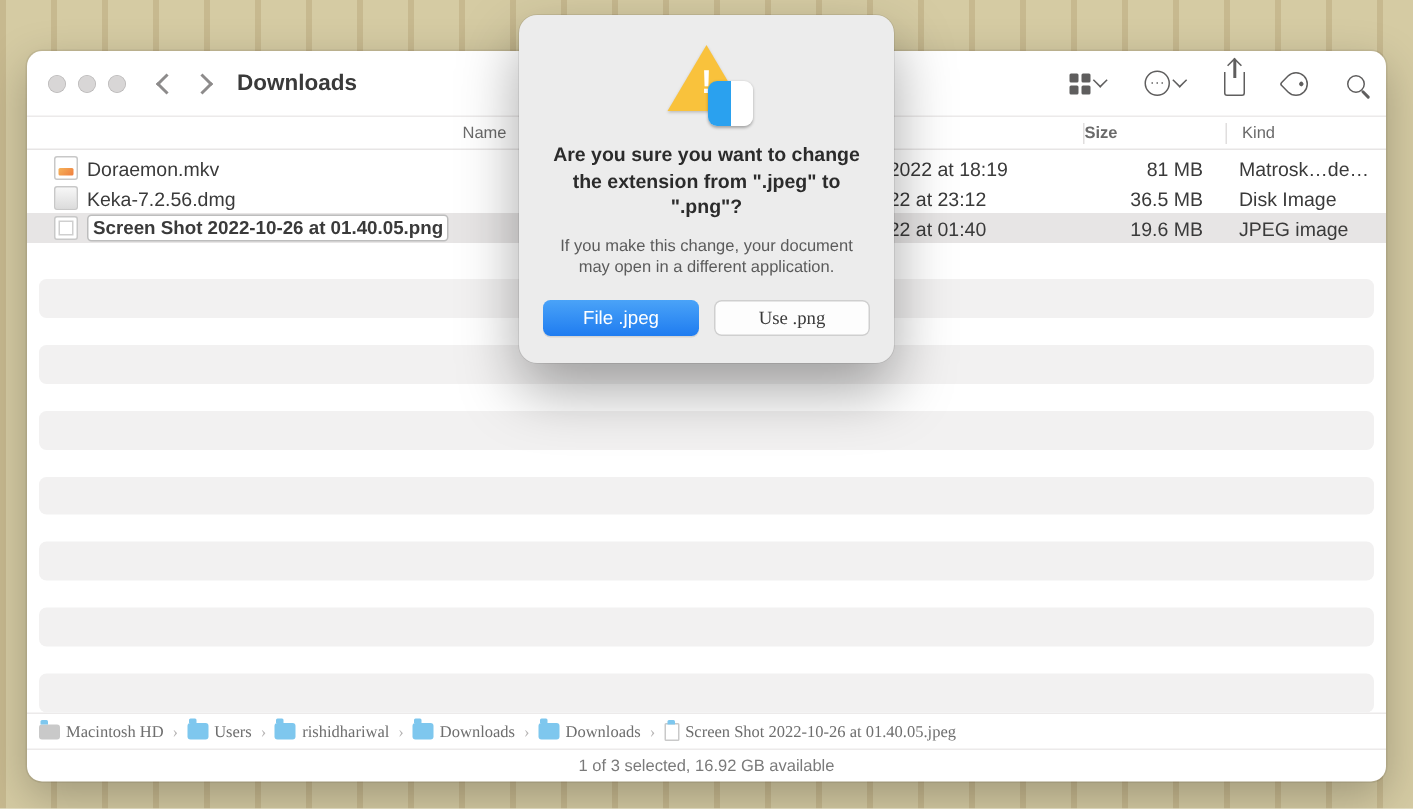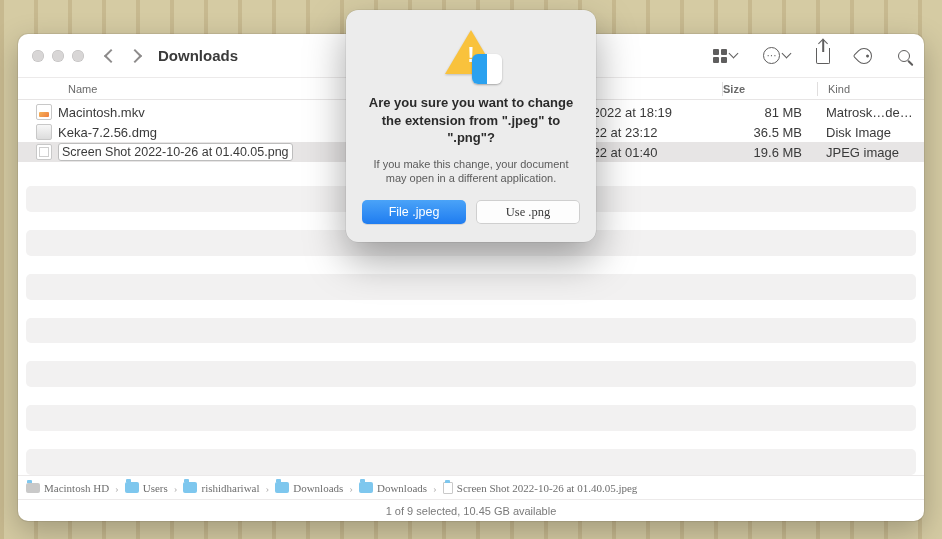--- a/index.html
+++ b/index.html
@@ -53,35 +53,35 @@
   .icon-search::after { content:""; position:absolute; width:7px; height:1.7px; background:#5f5e5e; transform:rotate(45deg); bottom:-3px; right:-5px; border-radius:1px; }
 
   .columnheaders {
     display: flex; align-items:center;
     height: 22px;
     font-size: 11px; color:#6a6a6a;
     border-bottom: 1px solid #e7e5e5;
     padding: 0 8px 0 0;
     user-select: none;
   }
-  .col-name { width: 560px; padding-left: 50px; }
+  .col-name { width: 560px; padding-left: 50px; text-align: center; }
   .col-date { width: 144px; }
   .col-size { width: 94px; padding-right: 14px; font-weight: bold; }
   .col-kind { flex:1; padding-left: 10px; }
   .colsep { width:1px; height:14px; background:#e0dede; align-self:center; }
 
   .filelist { flex: 1; overflow: hidden; font-size: 13px; color:#3a3a3a; position:relative; padding-top:2px;}
   .row { display:flex; align-items:center; height:20px; padding:0 8px 0 0; }
   .row .ic { width:40px; display:flex; justify-content:flex-end; padding-right:6px; }
   .row .fname { flex:0 0 520px; white-space:nowrap; }
   .row .fdate { flex:0 0 144px; white-space:nowrap; }
   .row .fsize { flex:0 0 94px; text-align:right; padding-right:14px; white-space:nowrap; }
   .row .fkind { flex:1; padding-left:10px; white-space:nowrap; overflow:hidden; text-overflow:ellipsis; }
   .row.sel { background:#e7e5e5; }
-  .row-namebox { background:#fff; border:1px solid #bdbdbd; border-radius:3px; padding:0 3px; display:inline-block; line-height:16px; font-size:12.5px;}
+  .row-namebox { background:#fff; border:1px solid #bdbdbd; border-radius:3px; padding:0 3px; display:inline-block; line-height:16px; font-size:12.5px;font-weight:bold;}
   .fileico { width:16px; height:16px; background:#fff; border:1px solid #c8c8c8; border-radius:2px; position:relative; }
   .fileico.img::after { content:""; position:absolute; left:2px; right:2px; bottom:2px; height:5px; background: linear-gradient(135deg,#f6b35a,#ef7e3e); border-radius:1px; }
   .fileico.dmg { background: linear-gradient(#f7f7f7,#dcdcdc); }
   .fileico.png { background:#fff; }
   .fileico.png::before { content:""; position:absolute; inset:2px; border:1px solid #cfcfcf; background:#fff; }
 
   .placeholder-rows { position:absolute; left:8px; right:8px; top: 86px; bottom: 0; display:flex; flex-direction:column; gap:18px; }
   .ph { height:28px; background:#f2f1f1; border-radius:5px; }
 
   .pathbar {
@@ -191,21 +191,21 @@
     <div class="col-size">Size</div>
     <div class="colsep"></div>
     <div class="col-kind">Kind</div>
   </div>
 
   <div class="filelist" id="filelist">
     <div class="row">
         <div class="ic">
           <div class="fileico img"></div>
         </div>
-        <div class="fname">Macintosh.mkv</div>
+        <div class="fname">Doraemon.mkv</div>
         <div class="fdate">0, 2022 at 18:19</div>
         <div class="fsize">81 MB</div>
         <div class="fkind">Matrosk…deo File</div>
       </div>
       <div class="row">
         <div class="ic">
           <div class="fileico dmg"></div>
         </div>
         <div class="fname">Keka-7.2.56.dmg</div>
         <div class="fdate">2022 at 23:12</div>
@@ -258,21 +258,21 @@
         <span>Downloads</span>
       </span>
       <span class="pchev">›</span>
       <span class="pathseg">
         <span class="pico file"></span>
         <span>Screen Shot 2022-10-26 at 01.40.05.jpeg</span>
       </span>
     </div>
 
   <div class="statusbar">
-    <span>1 of 9 selected, 10.45 GB available</span>
+    <span>1 of 3 selected, 16.92 GB available</span>
   </div>
 </div>
 
 <div class="modal">
   <div class="modal-icon">
     <div class="tri"></div>
     <div class="finderbadge"></div>
   </div>
   <h3>Are you sure you want to change the extension from ".jpeg" to ".png"?</h3>
   <p>If you make this change, your document may open in a different application.</p>

